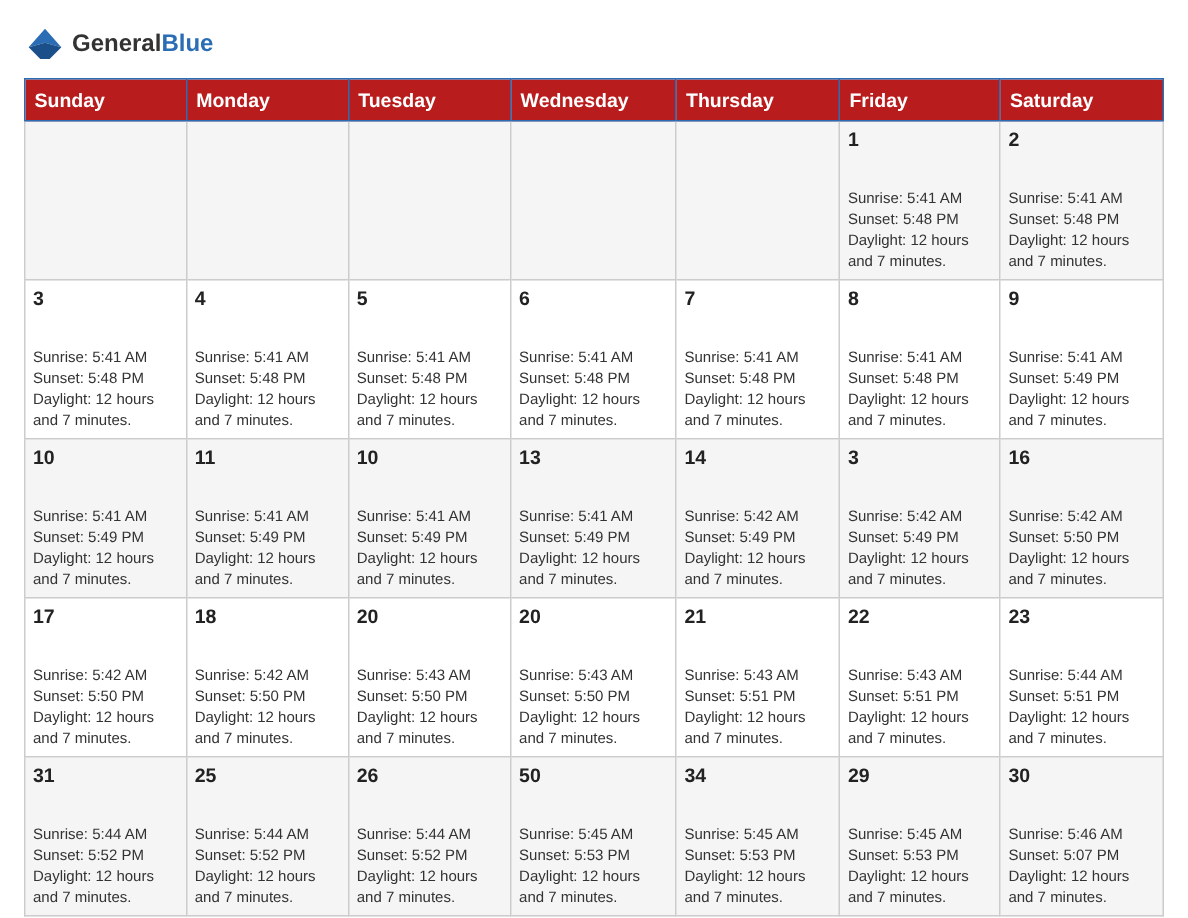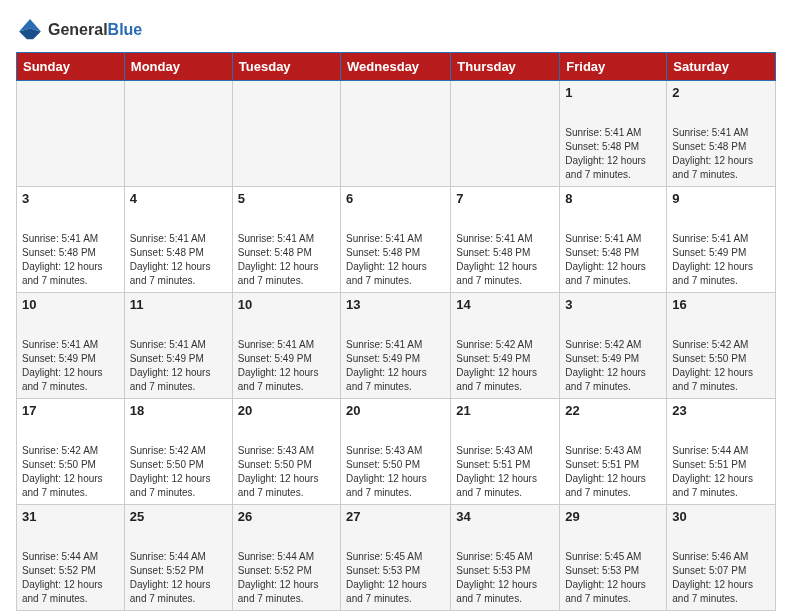--- a/index.html
+++ b/index.html
@@ -304,21 +304,21 @@
 and 7 minutes.</div>
         </td>
         <td>
           <span class="day-num">26</span>
           <div class="day-detail" style="white-space: pre-line;">Sunrise: 5:44 AM
 Sunset: 5:52 PM
 Daylight: 12 hours
 and 7 minutes.</div>
         </td>
         <td>
-          <span class="day-num">27</span>
+          <span class="day-num">50</span>
           <div class="day-detail" style="white-space: pre-line;">Sunrise: 5:45 AM
 Sunset: 5:53 PM
 Daylight: 12 hours
 and 7 minutes.</div>
         </td>
         <td>
           <span class="day-num">34</span>
           <div class="day-detail" style="white-space: pre-line;">Sunrise: 5:45 AM
 Sunset: 5:53 PM
 Daylight: 12 hours

